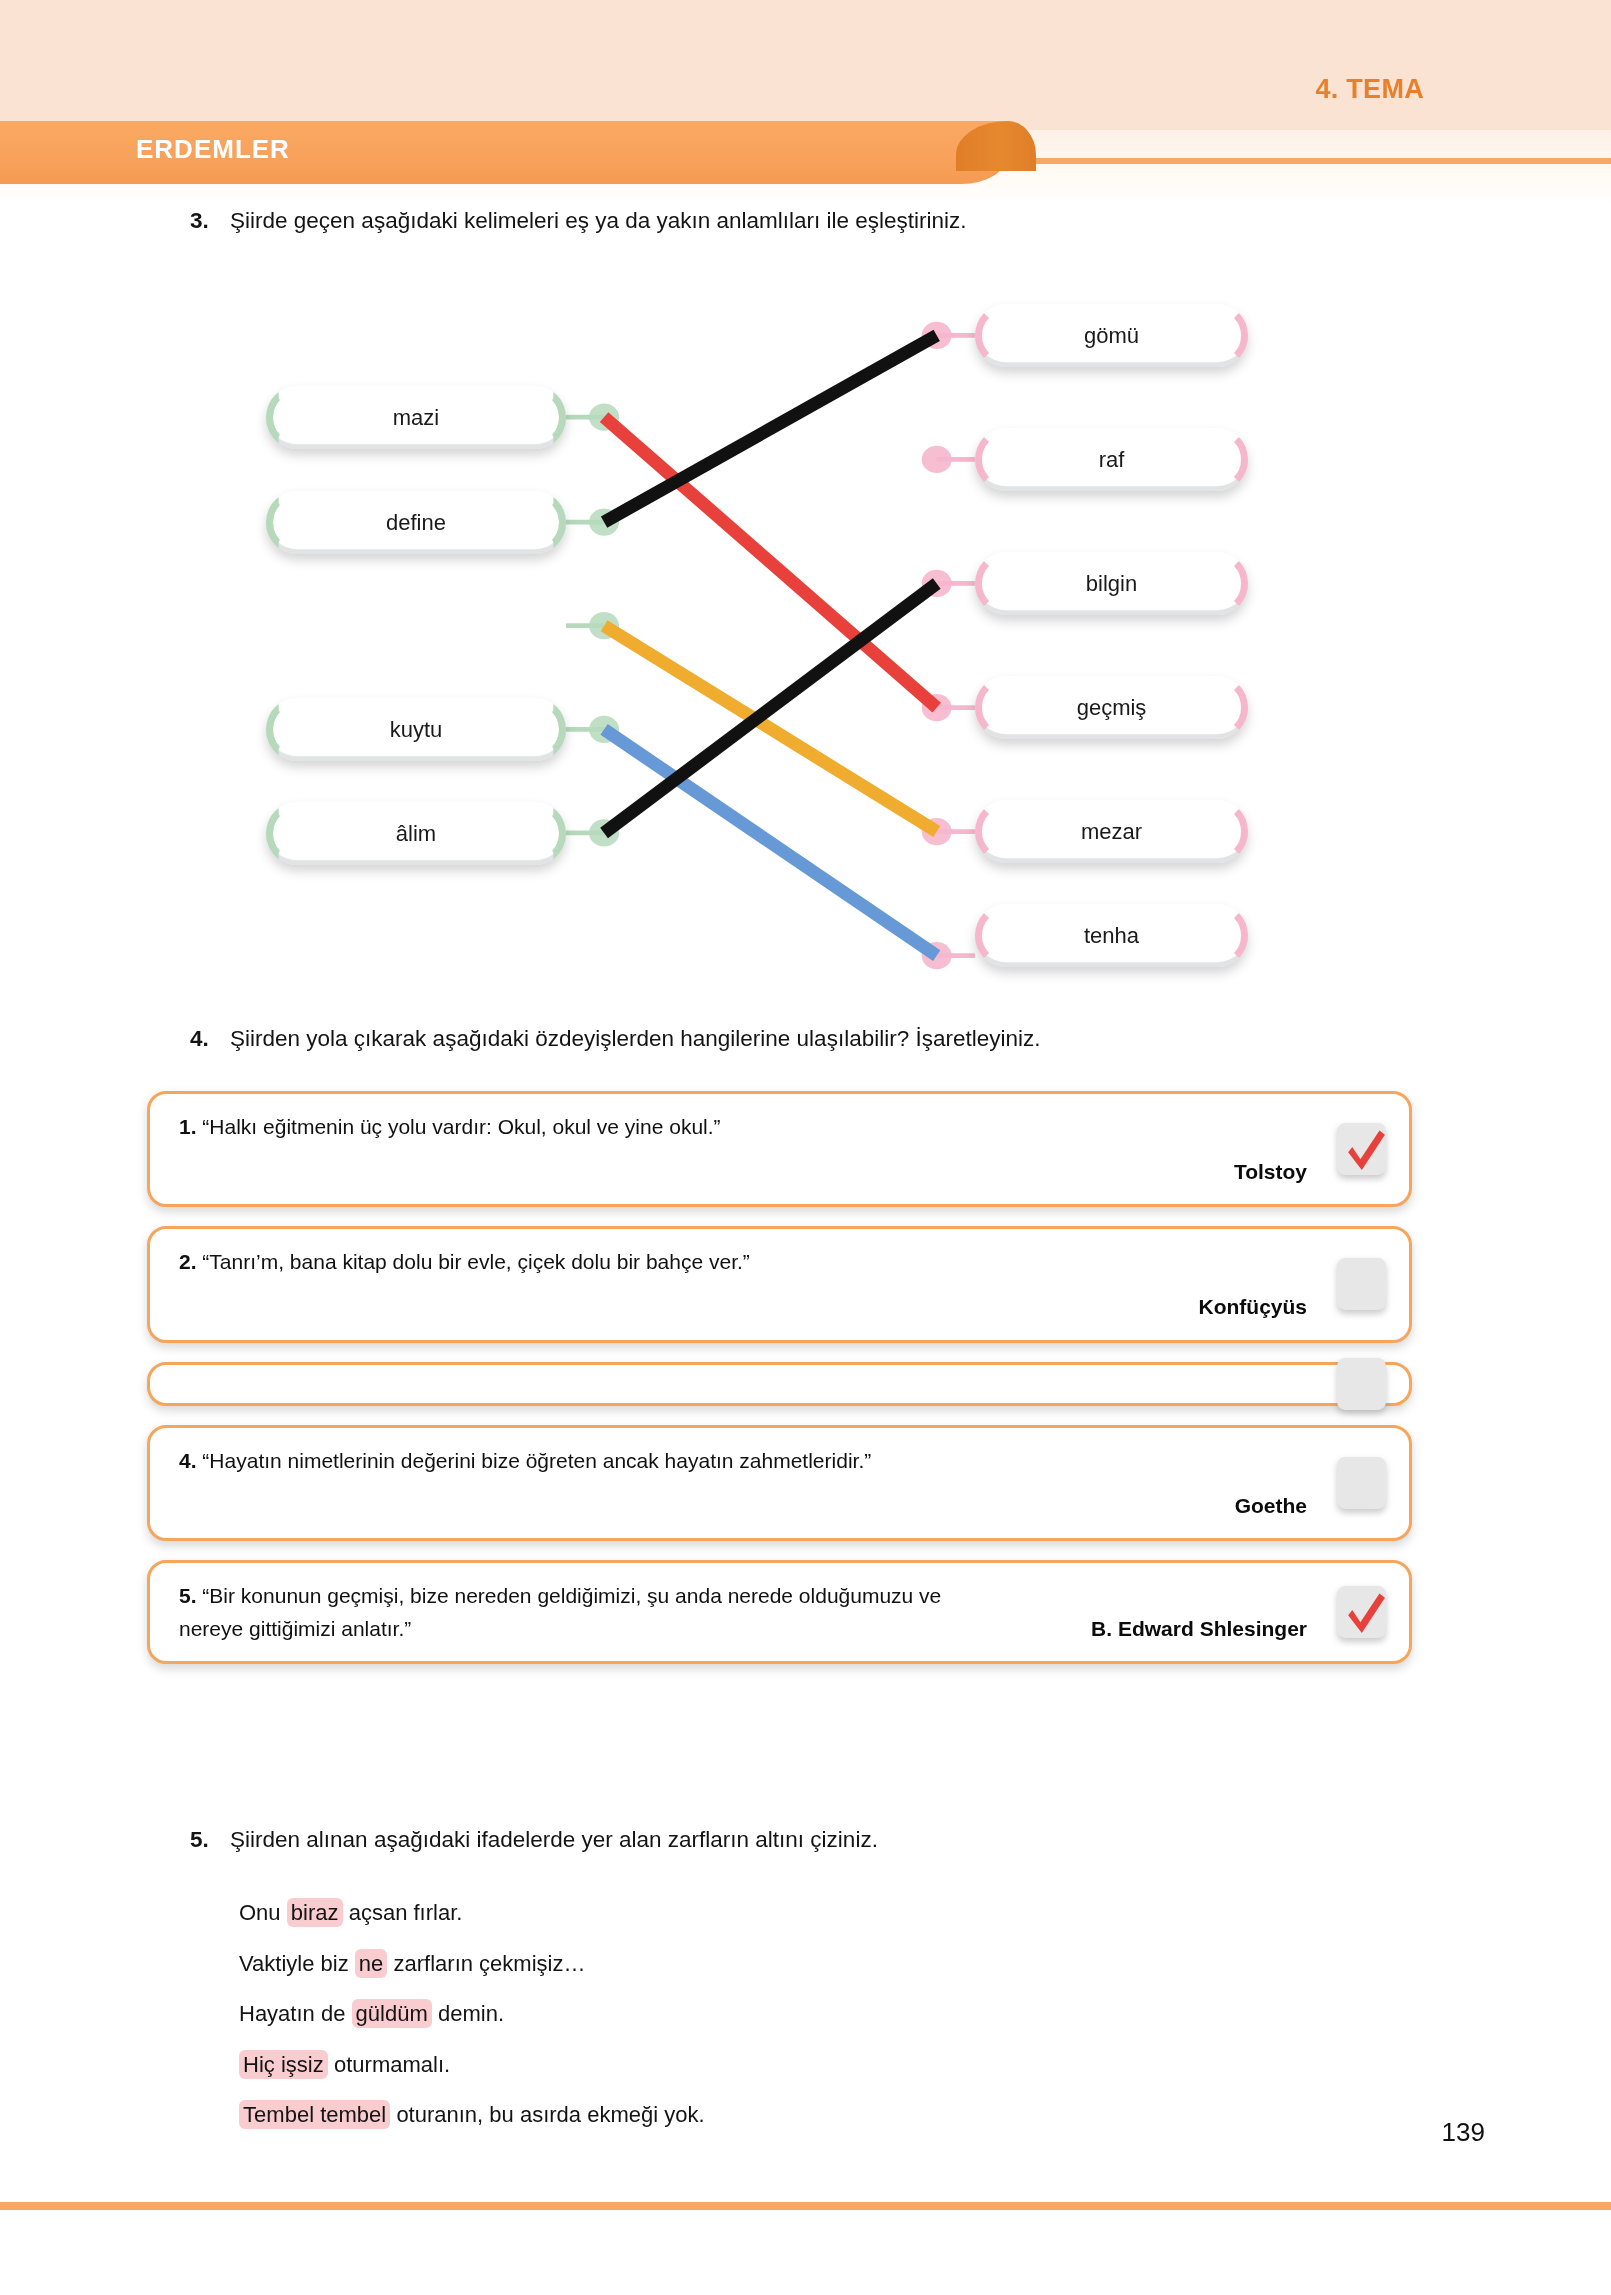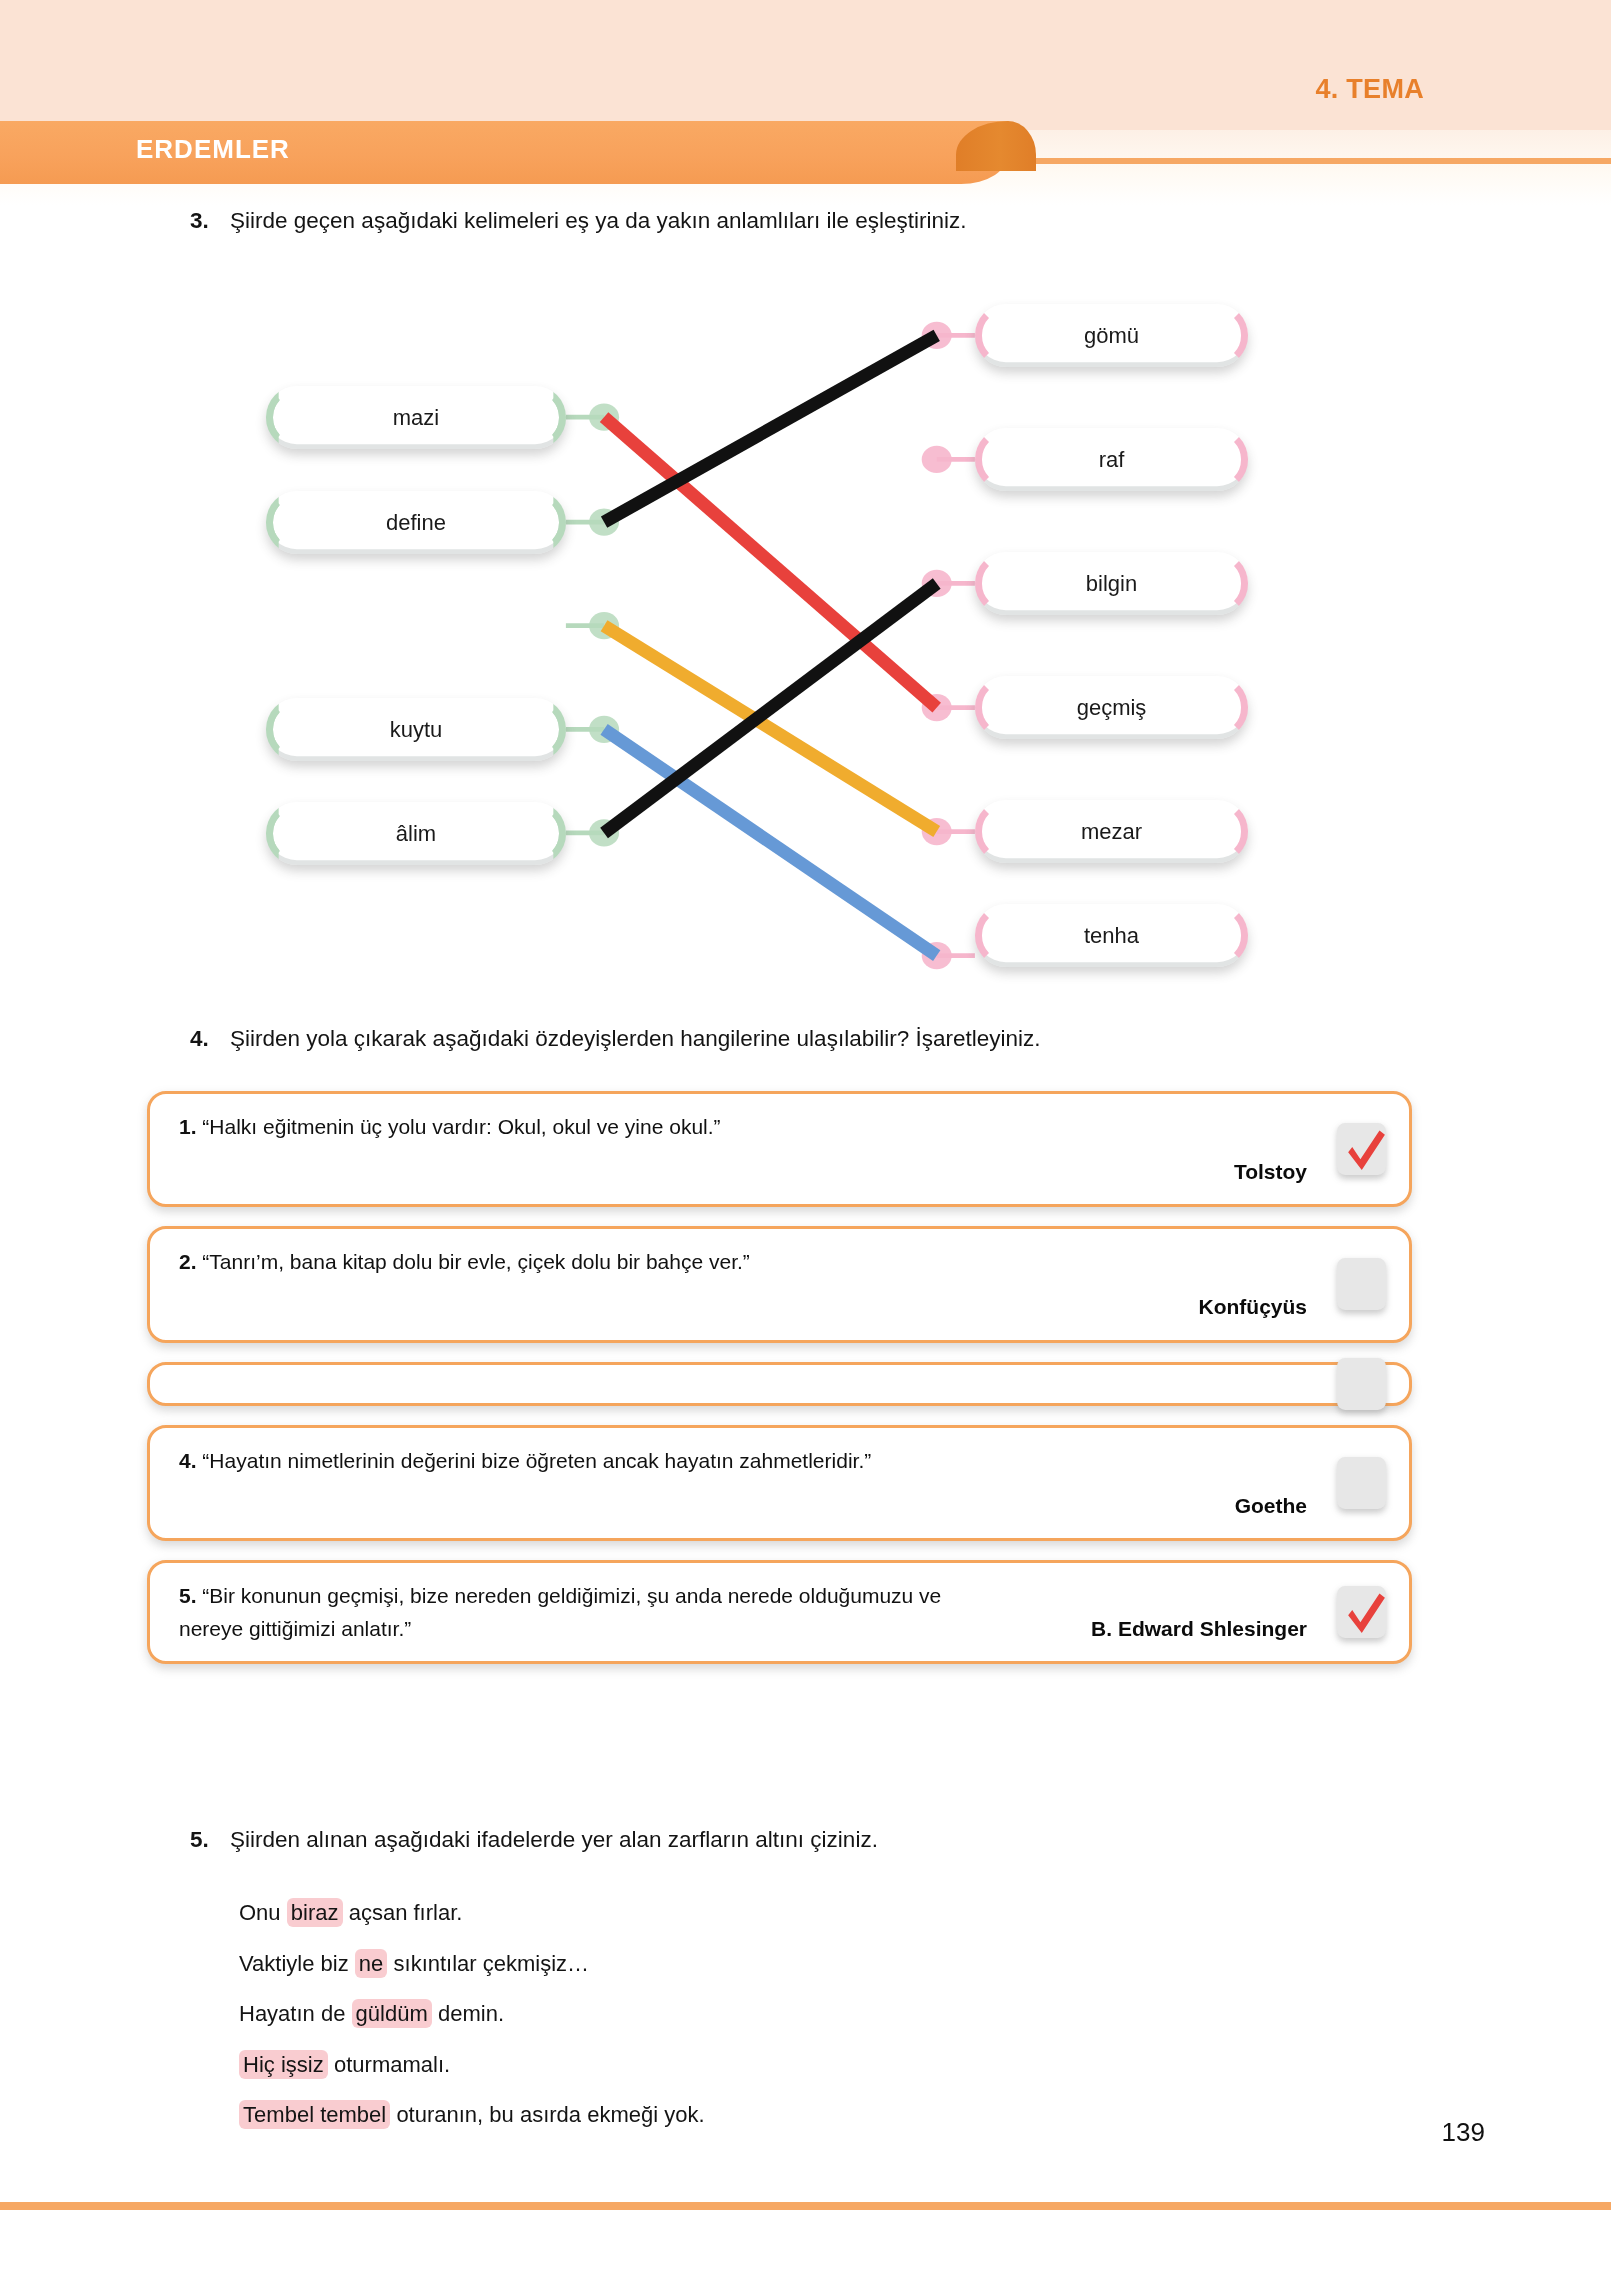--- a/index.html
+++ b/index.html
@@ -329,21 +329,21 @@
       </div>
     </div>
 
   <div class="q" style="left:190px; top:1827px;">
     <span class="num">5.</span>
     <span style="display:inline-block;width:15px"></span><span>Şiirden alınan aşağıdaki ifadelerde yer alan zarfların altını çiziniz.</span>
   </div>
 
   <div class="sentences" id="sentences">
       <div class="sent"><span>Onu </span><span class="hl">biraz</span><span> açsan fırlar.</span></div>
-      <div class="sent"><span>Vaktiyle biz </span><span class="hl">ne</span><span> sıkıntılar çekmişiz…</span></div>
+      <div class="sent"><span>Vaktiyle biz </span><span class="hl">ne</span><span> zarfların çekmişiz…</span></div>
       <div class="sent"><span>Hayatın de </span><span class="hl">güldüm</span><span> demin.</span></div>
       <div class="sent"><span class="hl">Hiç işsiz</span><span> oturmamalı.</span></div>
       <div class="sent"><span class="hl">Tembel tembel</span><span> oturanın, bu asırda ekmeği yok.</span></div>
     </div>
 
   <div class="pageno">139</div>
   <div class="footer-rule"></div>
 
 </div>
 

